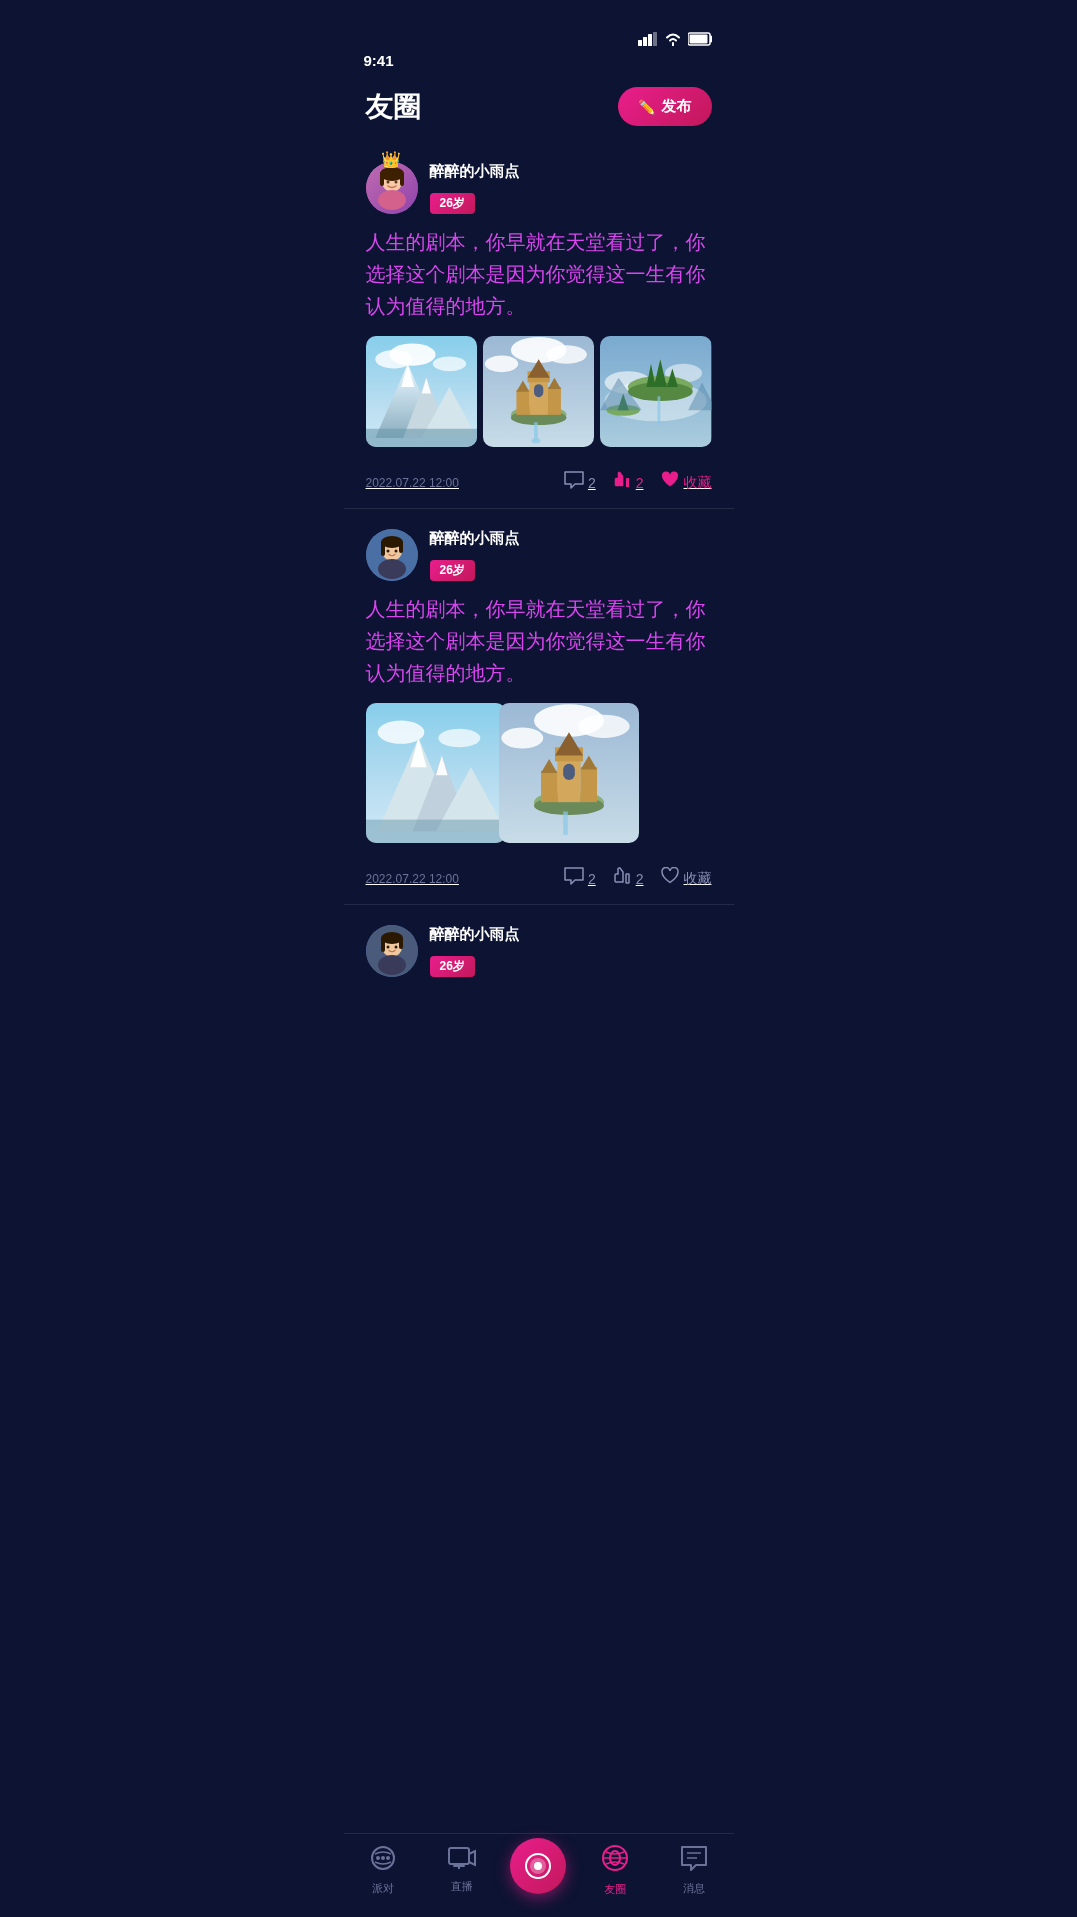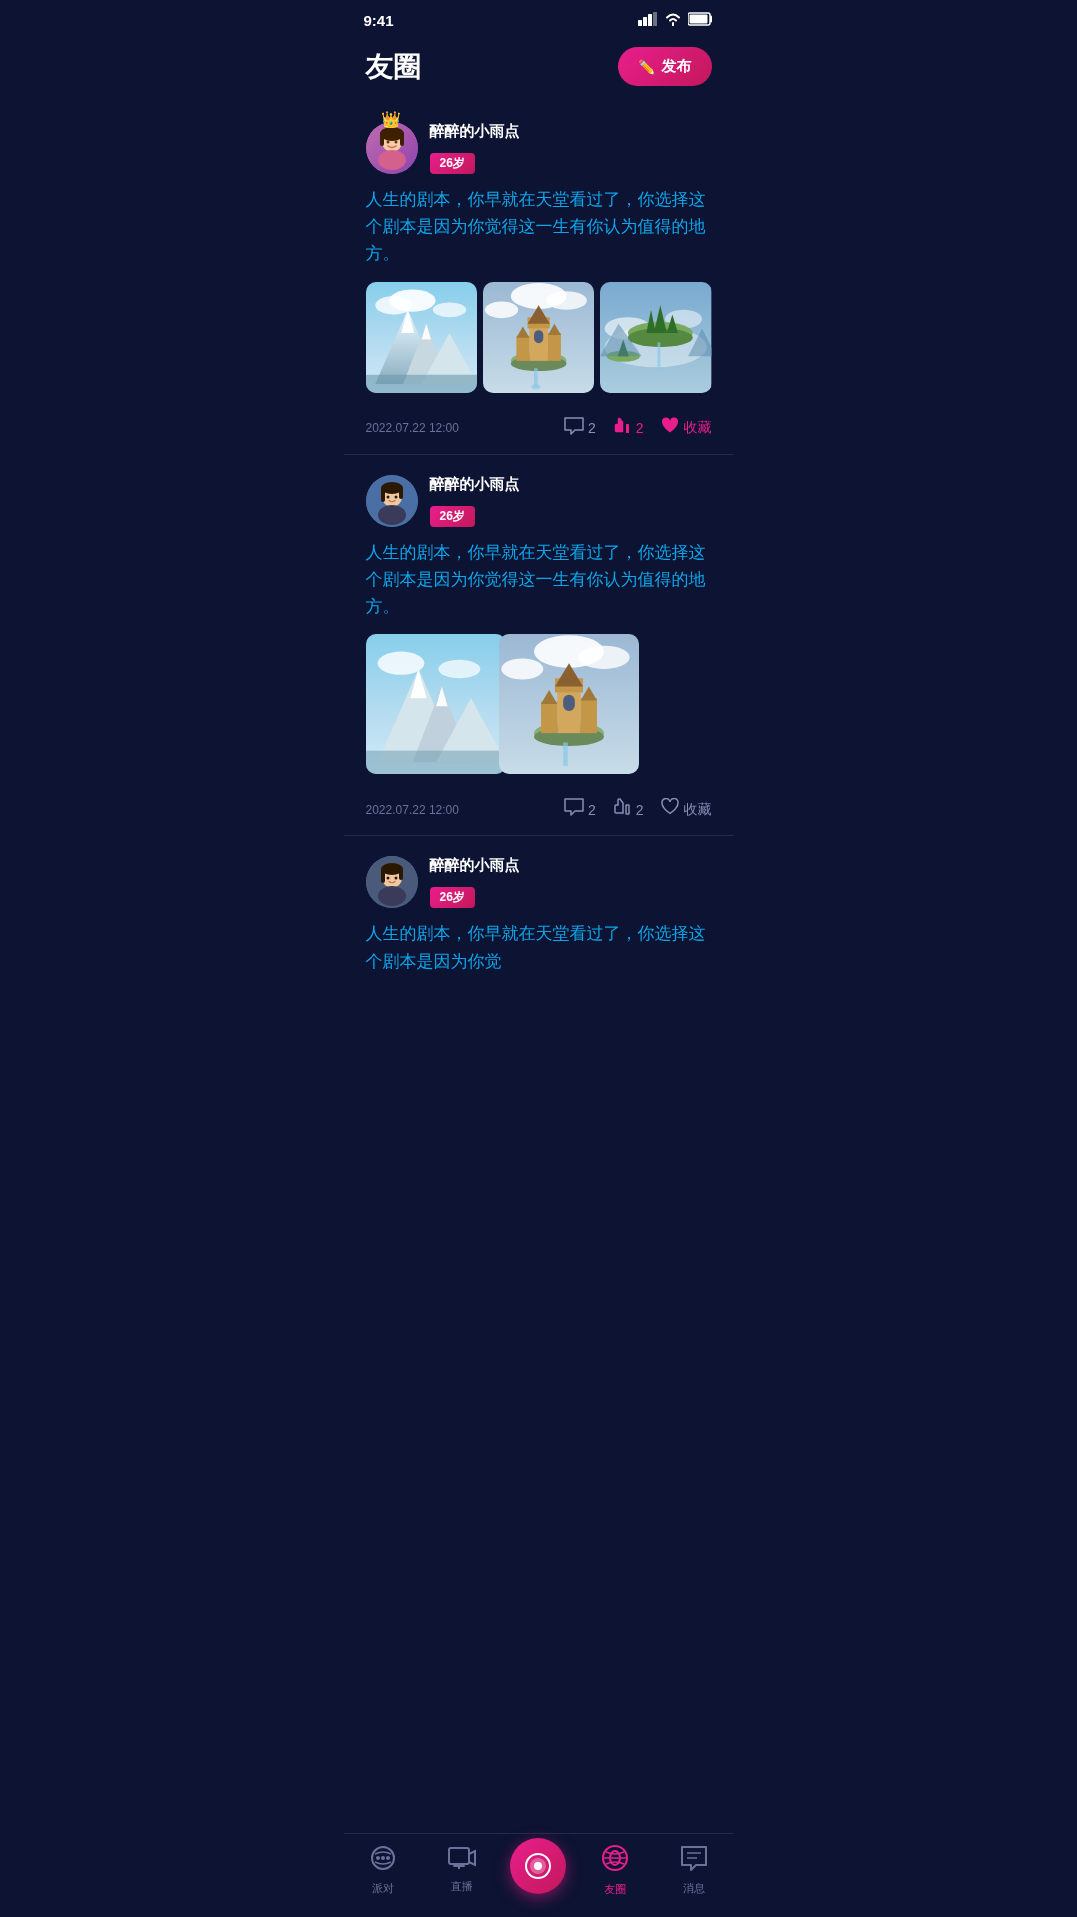--- a/index.html
+++ b/index.html
@@ -18,21 +18,21 @@
 
     
     .status-bar {
       display: flex;
       justify-content: space-between;
       align-items: center;
       padding: 12px 20px 8px;
       font-size: 15px;
       font-weight: 600;
     }
-    .status-time { font-weight: 700; }
+    .status-time { font-weight: 700; margin-top: 40px; }
     .status-icons { display: flex; align-items: center; gap: 6px; }
 
     
     .header {
       display: flex;
       justify-content: space-between;
       align-items: center;
       padding: 10px 22px 20px;
     }
     .header-title {
@@ -109,23 +109,23 @@
       border-radius: 4px;
       padding: 2px 10px;
       font-size: 12px;
       font-weight: 600;
       display: inline-block;
       width: fit-content;
     }
 
     
     .post-text {
-      font-size: 17px;
+      font-size: 20px;
       line-height: 1.6;
-      color: #0ea5e9;
+      color: #d946ef;
       margin-bottom: 14px;
     }
 
     
     .img-grid-3 {
       display: grid;
       grid-template-columns: 1fr 1fr 1fr;
       gap: 6px;
       margin-bottom: 14px;
     }
@@ -146,20 +146,21 @@
       width: 100%;
       height: 100%;
     }
 
     
     .post-footer {
       display: flex;
       justify-content: space-between;
       align-items: center;
       padding: 10px 0 14px;
+      text-decoration: underline;
     }
     .post-date {
       font-size: 12px;
       color: #6b7299;
     }
     .post-actions {
       display: flex;
       align-items: center;
       gap: 16px;
     }
@@ -548,21 +549,20 @@
             <rect x="15" y="12" width="4" height="15" rx="2" fill="#2a1800"></rect>
             <rect x="33" y="12" width="4" height="12" rx="2" fill="#2a1800"></rect>
           </svg>
         </div>
       </div>
       <div class="user-meta">
         <span class="username">醉醉的小雨点</span>
         <span class="age-badge">26岁</span>
       </div>
     </div>
-    <p class="post-text">人生的剧本，你早就在天堂看过了，你选择这个剧本是因为你觉</p>
   </div>
 
 </div>
 
 <div class="bottom-nav">
   <div class="nav-item">
     <span class="nav-icon">
       <svg width="26" height="26" viewBox="0 0 26 26" fill="none">
         <circle cx="13" cy="13" r="11" stroke="#6b7299" stroke-width="2"></circle>
         <circle cx="8" cy="13" r="2" fill="#6b7299"></circle>

